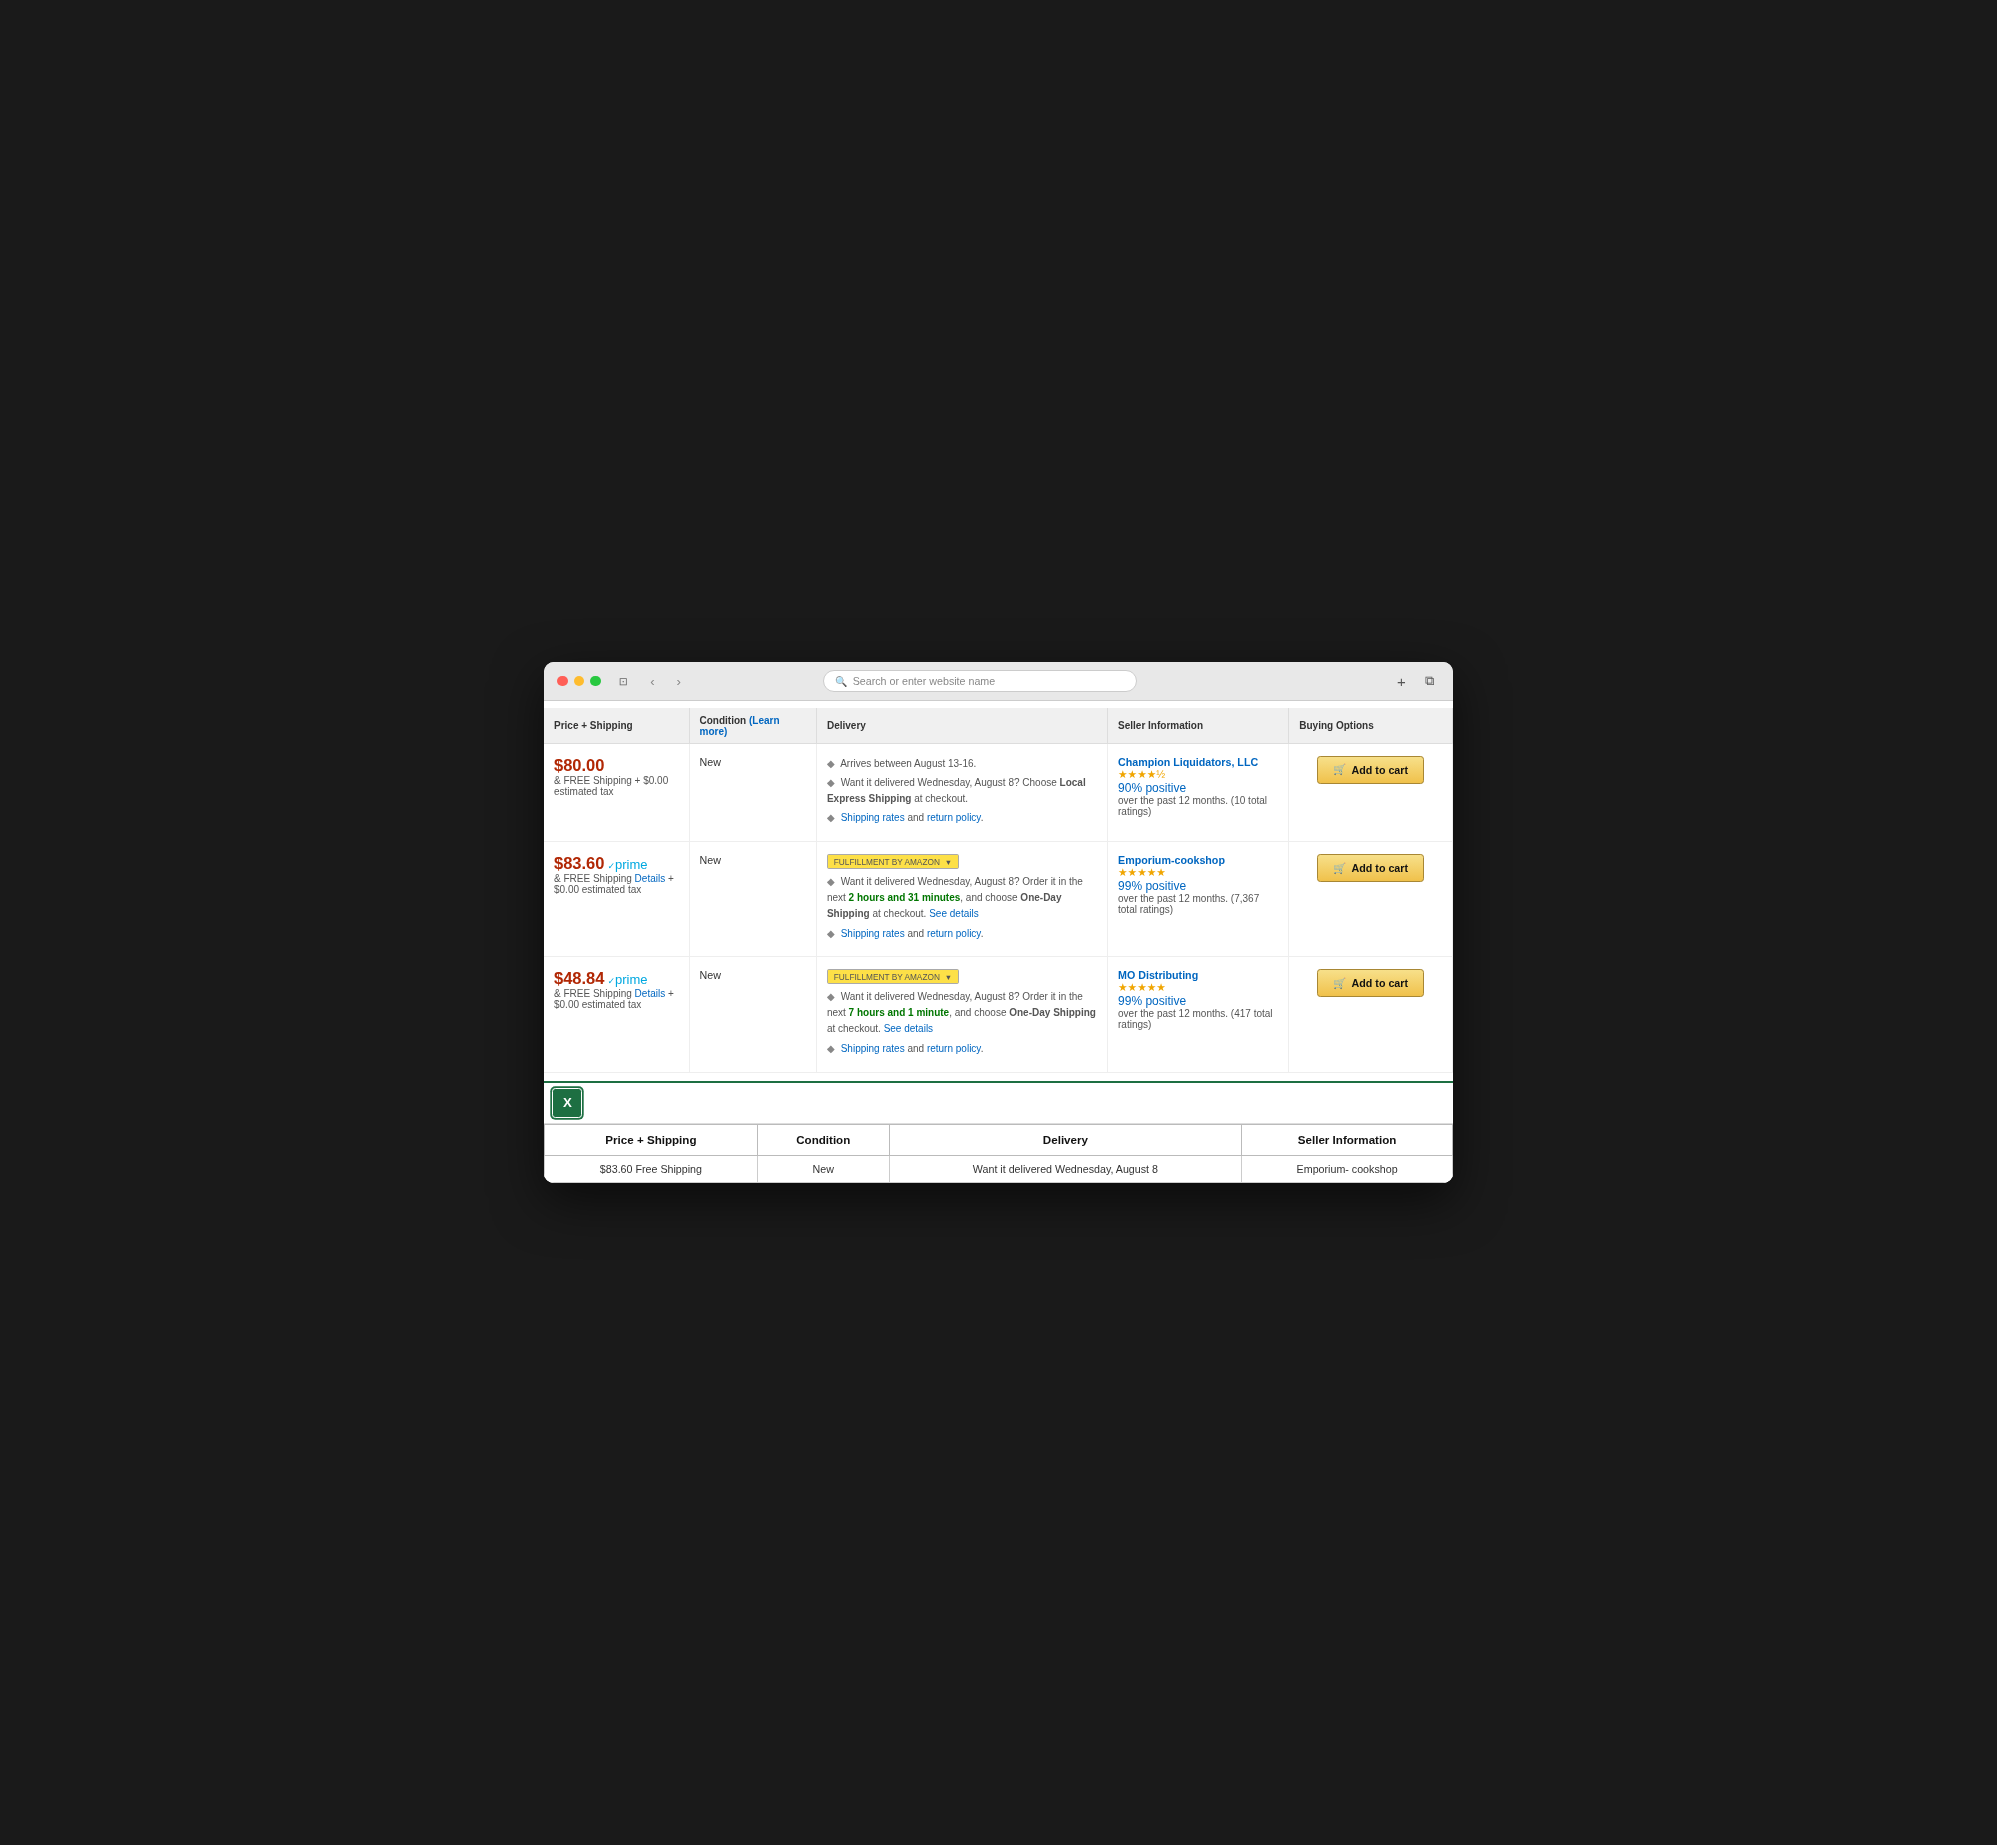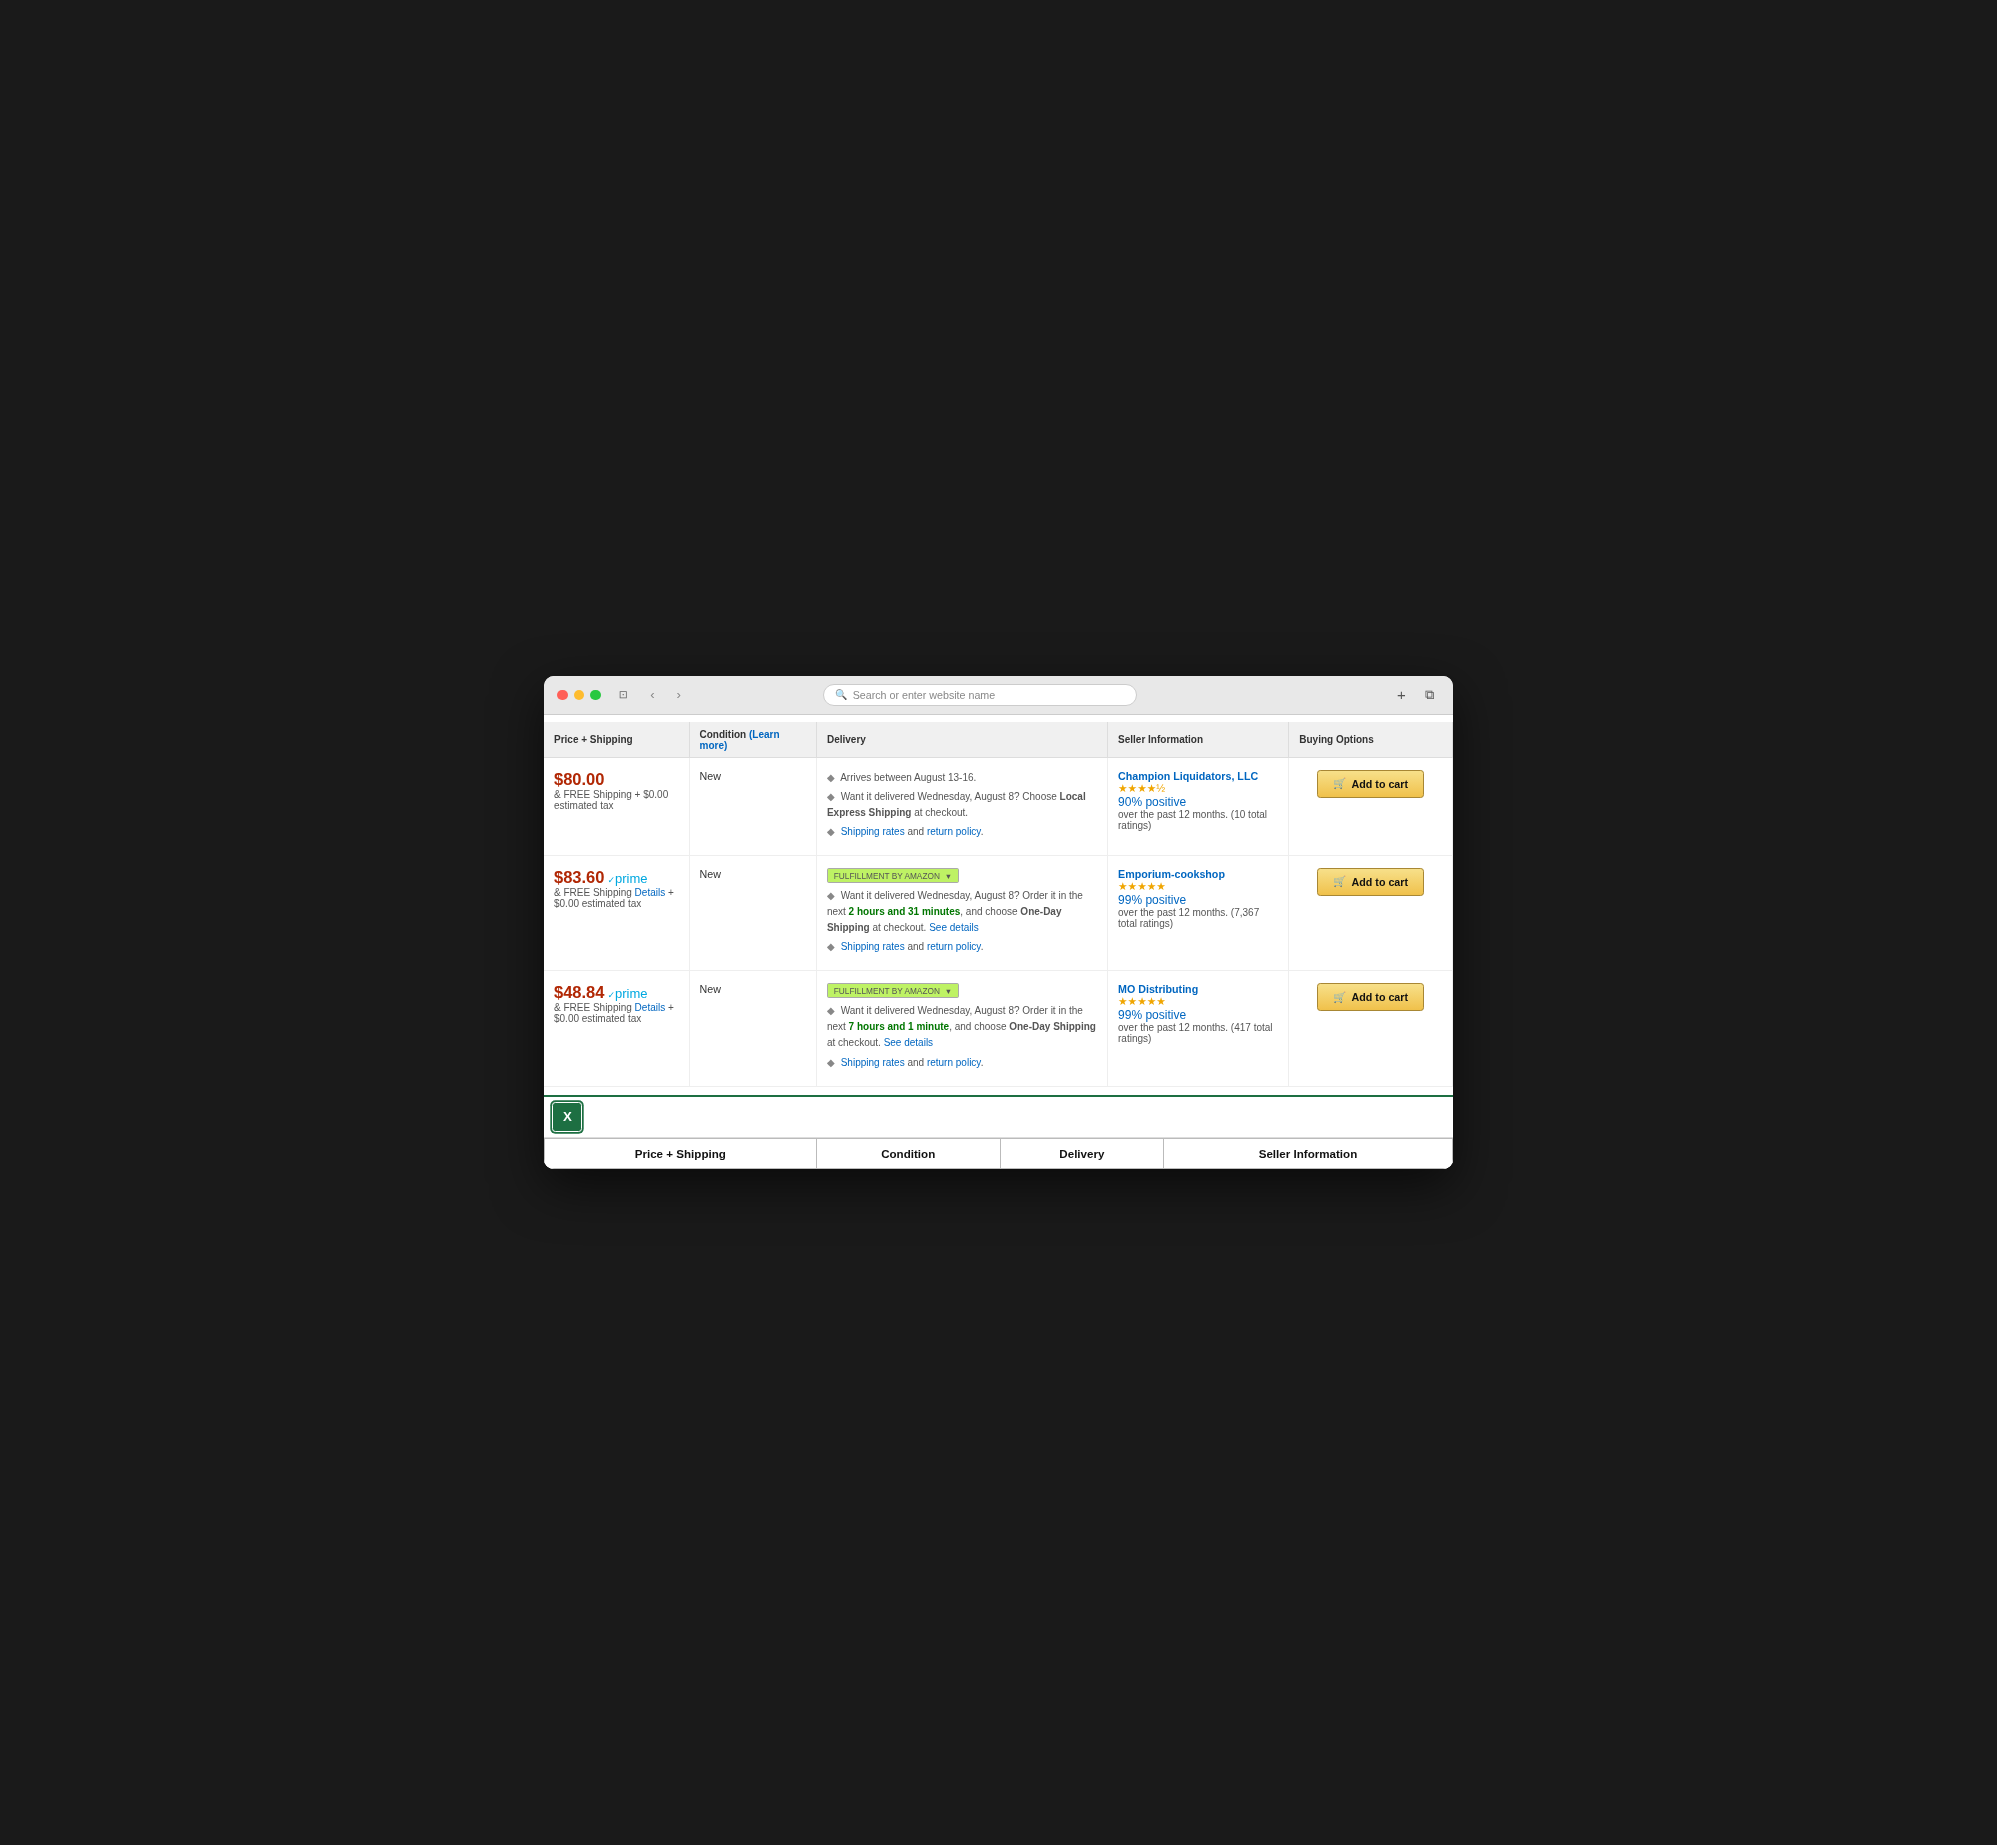--- a/index.html
+++ b/index.html
@@ -199,21 +199,21 @@
     }
 
     .fulfillment-badge {
       display: inline-block;
       border: 0.8px solid #aaa;
       padding: 1.7px 5.8px;
       font-size: 8.3px;
       color: #555;
       border-radius: 1.7px;
       margin-bottom: 5px;
-      background: #bef264;
+      background: #fde047;
     }
 
     .fulfillment-arrow {
       font-size: 7.4px;
       margin-left: 2.5px;
     }
 
     .delivery-link {
       color: #0066c0;
       text-decoration: none;
@@ -529,19 +529,25 @@
             </th>
             <th>
               <span class="bold-text">Delivery</span>
             </th>
             <th>
               <span class="bold-text">Seller Information</span>
             </th>
           </tr>
         </thead>
         <tbody>
+          <tr>
+            <td>$83.60 Free Shipping</td>
+            <td>New</td>
+            <td>Want it delivered Wednesday, August 8</td>
+            <td>Emporium- cookshop</td>
+          </tr>
         </tbody>
       </table>
     </div>
 
   </div>
 </div>
 
 
 </body></html>

